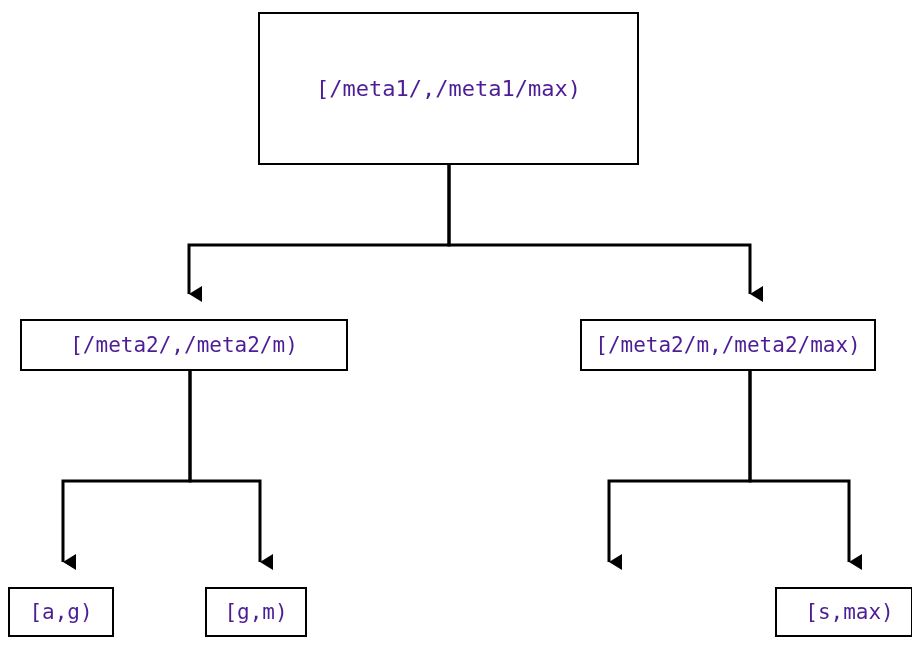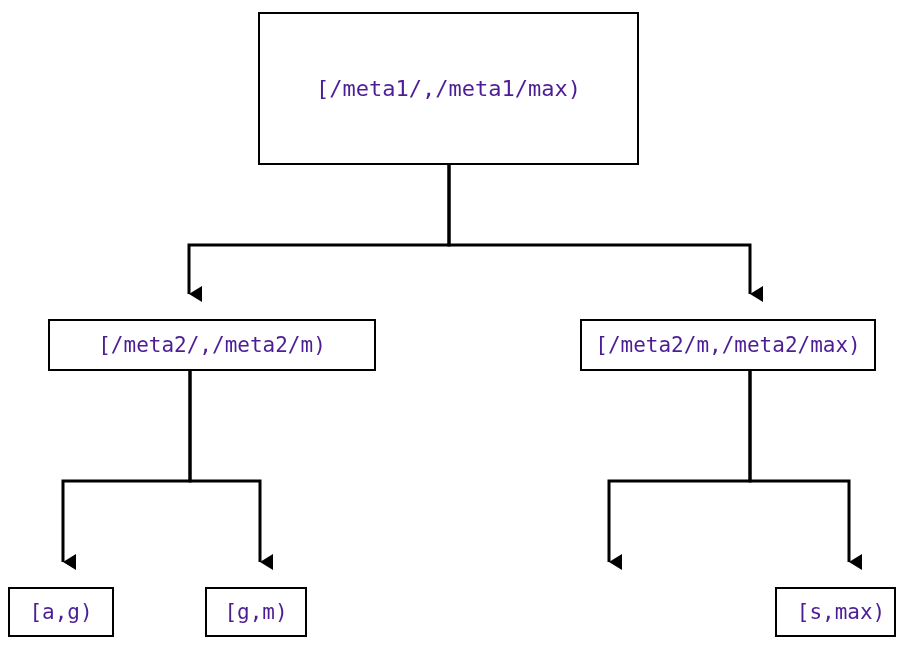--- a/index.html
+++ b/index.html
@@ -48,41 +48,40 @@
     width: 381px;
     height: 153px;
   }
   .node-root .node-label { font-size: 22px; }
 
   .node-mid-left {
     left: 20px;
     top: 319px;
     width: 328px;
     height: 52px;
-    margin-left: 28px;
   }
   .node-mid-right {
     left: 580px;
     top: 319px;
     width: 296px;
     height: 52px;
   }
   .node-mid-left .node-label,
   .node-mid-right .node-label { font-size: 21px; }
 
   .node-leaf {
     top: 587px;
     height: 50px;
   }
   .node-leaf .node-label { font-size: 21px; }
 
   .node-leaf-ag   { left: 8px;   width: 106px; }
   .node-leaf-gm   { left: 205px; width: 102px; }
   .node-leaf-ms   { left: 552px; width: 106px; }
-  .node-leaf-smax { left: 775px; width: 121px; padding-left: 11px; }
+  .node-leaf-smax { left: 775px; width: 138px; padding-left: 11px; }
 </style>
 </head>
 <body>
 
 <div id="canvas">
 
   <svg class="edges" viewBox="0 0 912 652" width="912" height="652" aria-hidden="true">
     <defs>
       <marker id="arrowdown" markerWidth="16" markerHeight="13" refX="8" refY="13" orient="auto" markerUnits="userSpaceOnUse">
         <path d="M0,0 L16,0 L8,13 Z" fill="#000000"></path>

